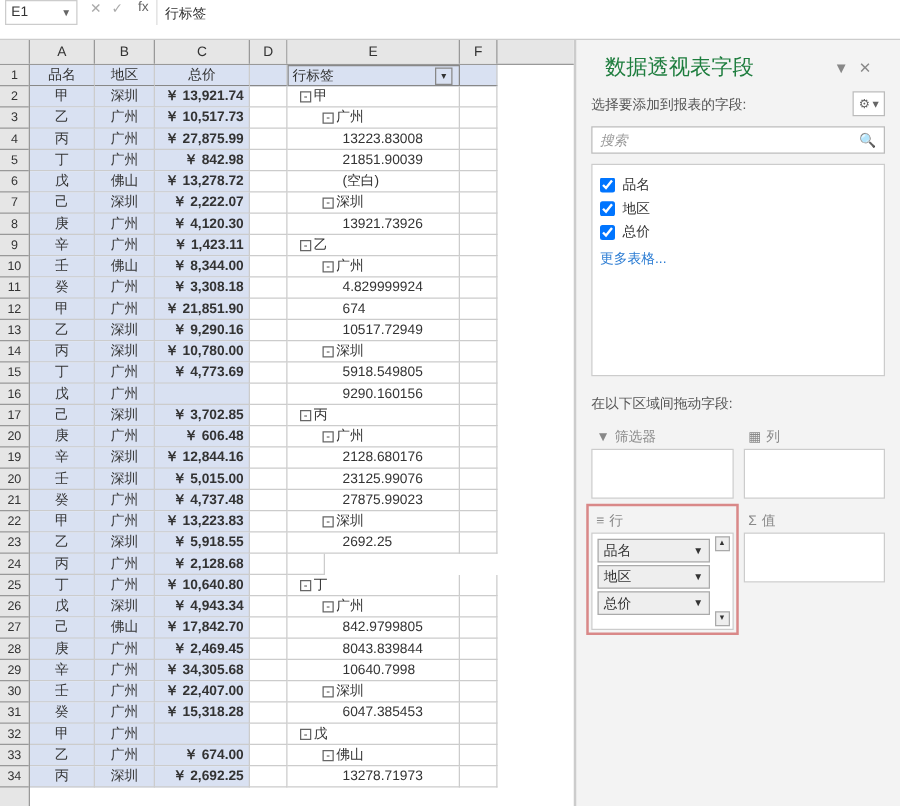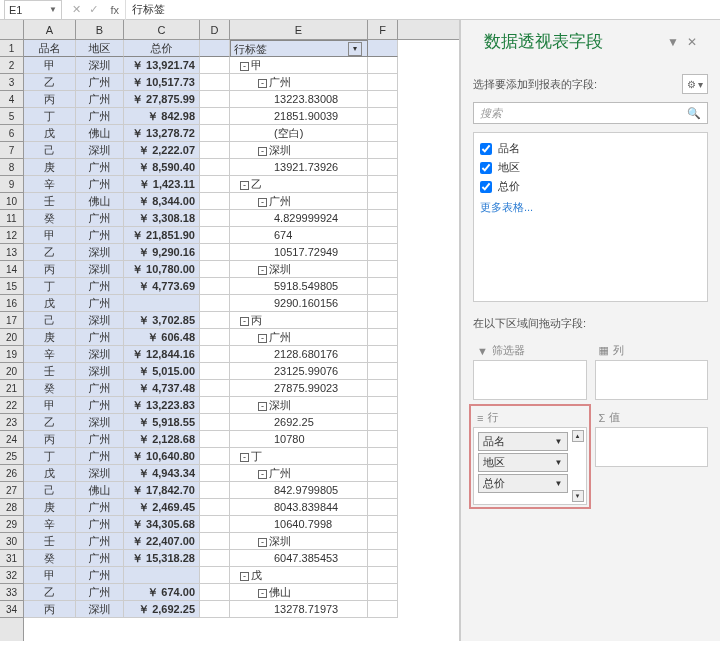--- a/index.html
+++ b/index.html
@@ -1,17 +1,17 @@
 <!DOCTYPE html>
 <html><head>
 <meta charset="utf-8">
 <style>
 * { box-sizing: border-box; margin: 0; padding: 0; }
 body { font-family: "Microsoft YaHei", Arial, sans-serif; font-size: 11px; background: #fff; color: #333; width: 720px; height: 645px; overflow: hidden; position: relative; }
-.formula-bar { display: flex; align-items: center; height: 20px; border-bottom: 1px solid #ccc; background: #fff; }
+.formula-bar { display: flex; height: 32px; border-bottom: 1px solid #ccc; background: #fff; }
 .name-box { width: 58px; height: 20px; border: 1px solid #ccc; margin: 0 4px; padding: 0 4px; display: flex; align-items: center; justify-content: space-between; }
 .name-box .dd { font-size: 8px; color: #666; }
 .fb-btns { display: flex; gap: 8px; padding: 0 6px; color: #aaa; }
 .fx { padding: 0 6px; color: #666; }
 .fb-input { flex: 1; border-left: 1px solid #ddd; padding: 0 6px; height: 20px; display: flex; align-items: center; }
 .main { display: flex; height: calc(100% - 24px); }
 .sheet-area { display: flex; flex-direction: column; width: 460px; border-right: 1px solid #ccc; }
 .col-headers { display: flex; height: 20px; background: #e6e6e6; border-bottom: 1px solid #999; }
 .corner { width: 24px; border-right: 1px solid #999; background: #e6e6e6; }
 .col-h { text-align: center; line-height: 20px; border-right: 1px solid #999; background: #e6e6e6; color: #333; }
@@ -27,21 +27,21 @@
 .header-row .cell { font-weight: 500; text-align: center !important; background: #d9e1f2; border-bottom: 1px solid #888; }
 .active-cell { border: 2px solid #0b7b3e; padding: 0 3px; line-height: 14px; }
 .pvt-header { border: 1px solid #888; font-weight: 500; display: flex; justify-content: space-between; align-items: center; }
 .pvt-dd { width: 14px; height: 14px; border: 1px solid #888; display: flex; align-items: center; justify-content: center; font-size: 8px; margin-right: 2px; }
 .tree-toggle { display: inline-block; width: 9px; height: 9px; border: 1px solid #666; text-align: center; line-height: 7px; font-size: 9px; margin-right: 2px; color: #333; }
 .ind1 { padding-left: 6px; } .ind2 { padding-left: 24px; } .ind3 { padding-left: 40px; }
 .pane { width: 260px; background: #f3f3f3; display: flex; flex-direction: column; border-left: 1px solid #ccc; }
 .pane-header { display: flex; justify-content: space-between; align-items: center; padding: 10px 23px 4px; }
 .pane-title { color: #1e7d3e; font-size: 17px; font-weight: 400; }
 .pane-close { display: flex; gap: 8px; color: #888; font-size: 12px; }
-.pane-sub { display: flex; justify-content: space-between; align-items: center; padding: 4px 12px 8px; color: #555; margin-top: 13px; }
+.pane-sub { display: flex; justify-content: space-between; align-items: center; padding: 4px 12px 8px; color: #555; }
 .gear-box { width: 26px; height: 20px; border: 1px solid #bbb; display: flex; align-items: center; justify-content: center; gap: 2px; font-size: 10px; color: #666; background: #fff; }
 .search-box { margin: 0 12px 8px; border: 1px solid #bbb; background: #fff; height: 22px; display: flex; align-items: center; justify-content: space-between; padding: 0 6px; color: #999; font-style: italic; }
 .search-box .mag { color: #2b7cd3; font-style: normal; }
 .field-list { margin: 0 12px 8px; background: #fff; border: 1px solid #ccc; padding: 6px; flex: 0 0 auto; height: 170px; }
 .field-item { display: flex; align-items: center; gap: 6px; padding: 2px 0; }
 .field-item input { width: 12px; height: 12px; }
 .more-tables { color: #2b7cd3; padding: 4px 0; }
 .drop-label { padding: 6px 12px; color: #555; }
 .drop-areas { display: flex; flex-wrap: wrap; padding: 0 8px; gap: 0; }
 .drop-zone { width: 50%; padding: 4px; }
@@ -171,21 +171,21 @@
             <div class="cell A sel-data">己</div>
             <div class="cell B sel-data">深圳</div>
             <div class="cell C sel-data">￥  2,222.07</div>
             <div class="cell D"></div>
             <div class="cell E"><span class="ind2"><span class="tree-toggle">-</span><span>深圳</span></span></div>
             <div class="cell F"></div>
           </div>
           <div class="row">
             <div class="cell A sel-data">庚</div>
             <div class="cell B sel-data">广州</div>
-            <div class="cell C sel-data">￥  8,590.40</div>
+            <div class="cell C sel-data">￥  4,120.30</div>
             <div class="cell D"></div>
             <div class="cell E"><span class="ind3"><span>13921.73926</span></span></div>
             <div class="cell F"></div>
           </div>
           <div class="row">
             <div class="cell A sel-data">辛</div>
             <div class="cell B sel-data">广州</div>
             <div class="cell C sel-data">￥  1,423.11</div>
             <div class="cell D"></div>
             <div class="cell E"><span class="ind1"><span class="tree-toggle">-</span><span>乙</span></span></div>
@@ -301,21 +301,20 @@
             <div class="cell C sel-data">￥  5,918.55</div>
             <div class="cell D"></div>
             <div class="cell E"><span class="ind3"><span>2692.25</span></span></div>
             <div class="cell F"></div>
           </div>
           <div class="row">
             <div class="cell A sel-data">丙</div>
             <div class="cell B sel-data">广州</div>
             <div class="cell C sel-data">￥  2,128.68</div>
             <div class="cell D"></div>
-            <div class="cell E"><span class="ind3"><span>10780</span></span></div>
             <div class="cell F"></div>
           </div>
           <div class="row">
             <div class="cell A sel-data">丁</div>
             <div class="cell B sel-data">广州</div>
             <div class="cell C sel-data">￥ 10,640.80</div>
             <div class="cell D"></div>
             <div class="cell E"><span class="ind1"><span class="tree-toggle">-</span><span>丁</span></span></div>
             <div class="cell F"></div>
           </div>

